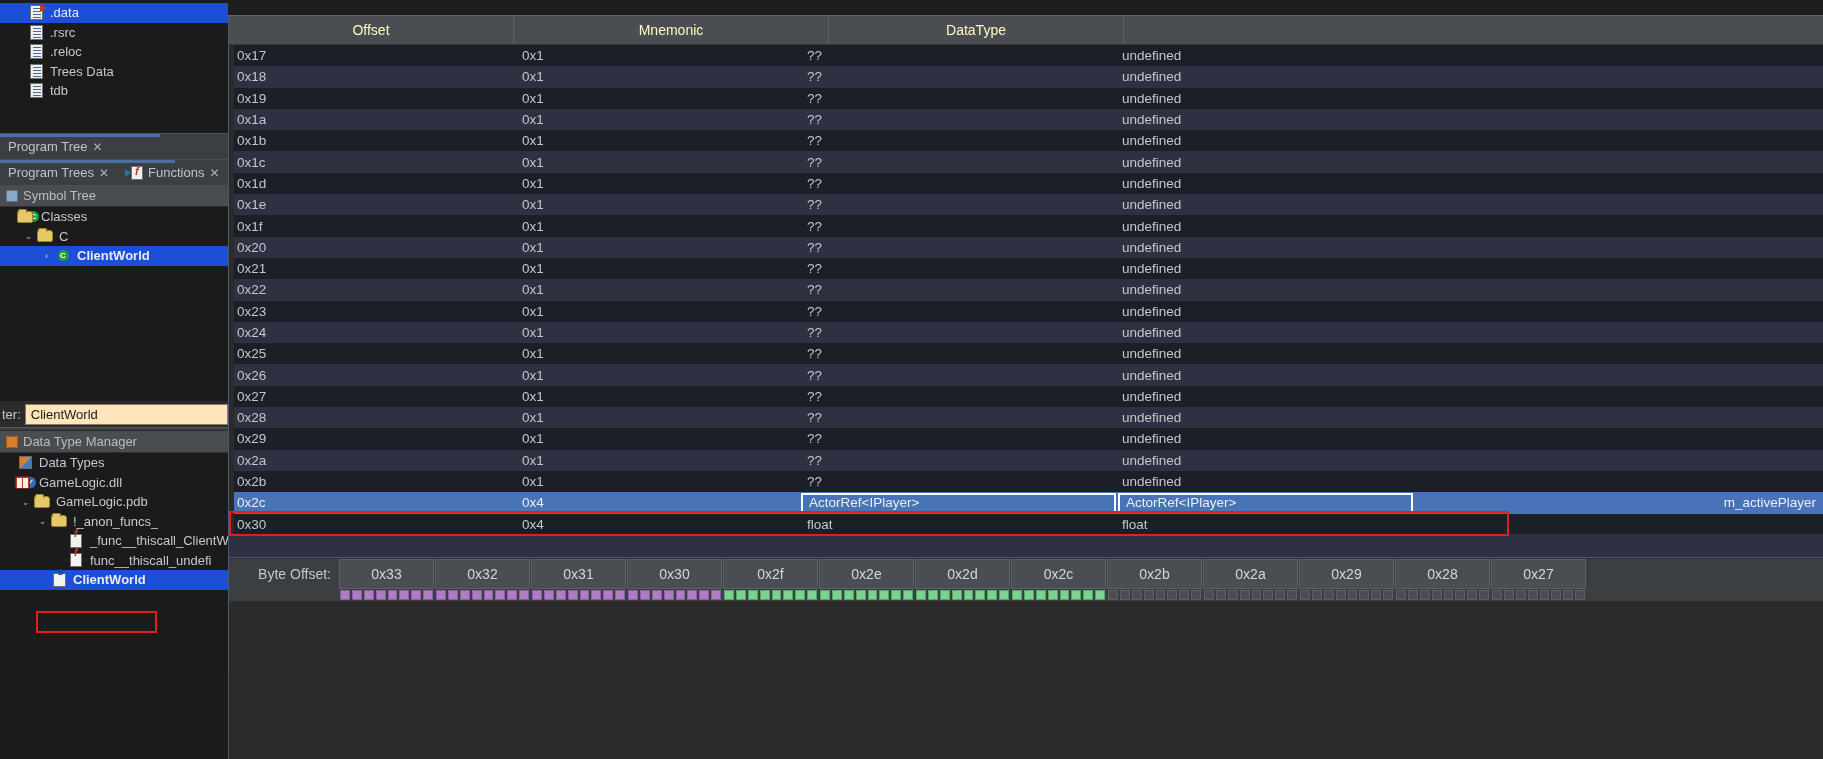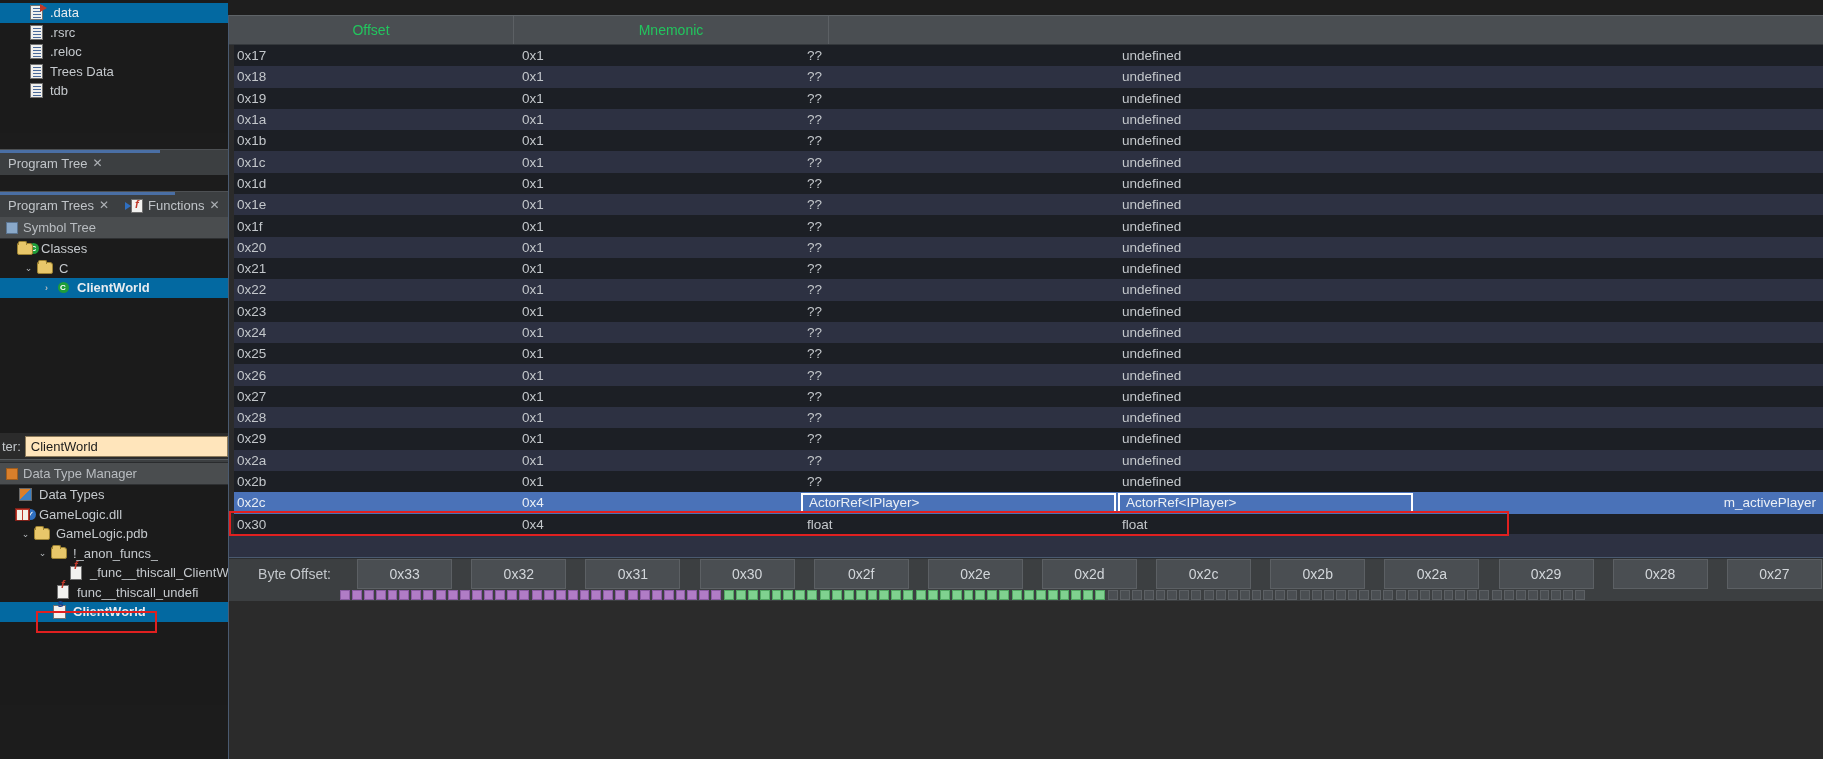--- a/index.html
+++ b/index.html
@@ -20,21 +20,21 @@
     background: #1c1c1c;
     overflow: hidden;
   }
   .tree-pane { background: #1b1b1b; }
   .tree-row {
     display: flex; align-items: center;
     height: 19.5px; padding-left: 26px;
     white-space: nowrap; font-size: 13px; color: #c5c9cd;
   }
   .tree-row.sel {
-    background: #0369a1;
+    background: #1d4ed8;
     color: #e8ecf0;
   }
   .tree-row .tw { width: 13px; flex: 0 0 13px; display:inline-block; text-align:center; font-size:9px; color:#b9bdc1; }
   .tree-row .ico { width: 20px; flex: 0 0 20px; display: inline-block; text-align:center; line-height:0; }
   .tree-row .lbl { padding-left: 4px; overflow: hidden; text-overflow: clip; }
 
   
   .docico { display:inline-block; width:13px; height:15px; background:#f0f0ee; border:1px solid #707070; position:relative; vertical-align:middle; }
   .docico::before { content:""; position:absolute; left:2px; top:2px; width:8px; height:1px; background:#4a6a9a; box-shadow: 0 3px 0 #4a6a9a, 0 6px 0 #4a6a9a, 0 9px 0 #4a6a9a; }
   .docico.flag::after { content:""; position:absolute; right:-5px; top:-2px; width:0;height:0; border-left:7px solid #c0392b; border-top:4px solid transparent; border-bottom:4px solid transparent; }
@@ -49,21 +49,21 @@
   .fnico::before{content:"f";position:absolute;left:3px;top:-2px;color:#c0392b;font-size:11px;font-style:italic;font-weight:bold;}
   .blueflag { display:inline-block;width:0;height:0;border-left:6px solid #2f6fc0;border-bottom:4px solid transparent;border-top:4px solid transparent; vertical-align:middle;}
   .structico { display:inline-block;width:13px;height:14px;background:#f2f2f0;border:1px solid #707070;position:relative;vertical-align:middle;}
   .structico::before{content:"s";position:absolute;left:4px;top:-3px;color:#1a3c8f;font-size:11px;font-weight:bold;}
 
   
   .tabstrip {
     position: relative; height: 26px;
     background: #3c3f41;
     border-top: 1px solid #4d5053;
-    display: flex; align-items: flex-start; margin-top: 16px;
+    display: flex; align-items: center;
   }
   .tabstrip::before {
     content:""; position:absolute; left:0; top:0; height:3px; width:160px;
     background:#4a6fa5;
   }
   .tabstrip.t2::before { width:175px; }
   .tab {
     display:flex; align-items:center; gap:5px;
     height:26px; padding:0 8px; font-size:13px; color:#c0c4c8;
     white-space:nowrap;
@@ -103,21 +103,21 @@
     height:26px; background:linear-gradient(#5a7aaa,#4a6fa5);
     display:flex; align-items:center; gap:7px; padding-left:7px;
     color:#e6ebf2; font-size:14px;
   }
   #tablehdr {
     display:flex; height:30px; background:#4a4e52;
     border-top:1px solid #5e6367; border-bottom:1px solid #34383c;
   }
   #tablehdr .th {
     display:flex; align-items:center; justify-content:center;
-    font-size:14px; color:#22c55e;
+    font-size:14px; color:#fef9c3;
     border-right:1px solid #5c6064;
     overflow:hidden; white-space:nowrap;
   }
   #tablebody { position:relative; height:489px; overflow:hidden; background:#1e2128; }
   .row { display:flex; height:21.3px; align-items:center; font-size:13.5px; }
   .row.odd  { background:#1c1f25; }
   .row.even { background:#2d3142; }
   .row.sel  { background:#4a72b8; color:#eef2f7; }
   .row .cell { padding-left:8px; white-space:nowrap; overflow:hidden; color:#c3c7cb; }
   .row.sel .cell { color:#eaeff5; }
@@ -132,21 +132,21 @@
     height:34px; background:#3c3f41; display:flex; align-items:center;
     gap:6px; padding:0 8px; border-top:1px solid #56595c;
   }
   #searchbar .slbl { font-size:14px; color:#c3c7cb; }
   #search-input {
     flex:1; height:22px; background:#2b2b2b; border:1px solid #565a5d;
     color:#d0d4d8; font-size:13px; padding:0 5px;
     font-family:"Liberation Sans", sans-serif;
   }
   #bytepanel { background:#3c3f41; border-top:1px solid #2c2e30; }
-  #byterow { display:flex; height:30px; align-items:stretch;justify-content:space-between; }
+  #byterow { display:flex; height:30px; align-items:stretch; }
   #byterow .blabel {
     width:110px; display:flex; align-items:center; justify-content:flex-end;
     padding-right:8px; font-size:14px; color:#c3c7cb;
   }
   #byterow .bcell {
     width:95px; display:flex; align-items:center; justify-content:center;
     font-size:14px; color:#d2d6da;
     background:#4a4e52; border:1px solid #5c6064; margin-right:1px;
   }
   #bitsrow { display:flex; height:12px; padding-left:110px; }
@@ -270,21 +270,21 @@
           <div class="tree-row" style="padding-left: 36px;">
             <span class="tw">⌄</span>
             <span class="ico"><span class="folder"></span></span>
             <span class="lbl">!_anon_funcs_</span>
           </div>
           <div class="tree-row" style="padding-left: 53px;">
             <span class="tw"></span>
             <span class="ico"><span class="fnico"></span></span>
             <span class="lbl">_func__thiscall_ClientW</span>
           </div>
-          <div class="tree-row" style="padding-left: 40px;">
+          <div class="tree-row" style="padding-left: 53px;">
             <span class="tw"></span>
             <span class="ico"><span class="fnico"></span></span>
             <span class="lbl">func__thiscall_undefi</span>
           </div>
           <div class="tree-row sel" style="padding-left: 36px; font-weight: bold;">
             <span class="tw"></span>
             <span class="ico"><span class="structico"></span></span>
             <span class="lbl">ClientWorld</span>
           </div>
         </div>
@@ -292,20 +292,21 @@
 
     <div class="redbox" style="left:36px; top:611px; width:121px; height:22px;"></div>
   </div>
 
   <div id="editor">
 
 
     <div id="tablehdr">
         <div class="th" style="width: 285px; flex: 0 0 285px;">Offset</div>
         <div class="th" style="width: 315px; flex: 0 0 315px;">Mnemonic</div>
+        <div class="th" style="width: 295px; flex: 0 0 295px;">DataType</div>
       </div>
 
     <div id="tablebody">
       <div id="vscroll"></div>
       <div id="rows-container">
           <div class="row odd">
             <div class="cell" style="width: 285px; flex: 0 0 285px;">0x17</div>
             <div class="cell" style="width: 285px; flex: 0 0 285px;">0x1</div>
             <div class="cell" style="width: 315px; flex: 0 0 315px;">??</div>
             <div class="cell" style="width: 295px; flex: 0 0 295px;">undefined</div>

